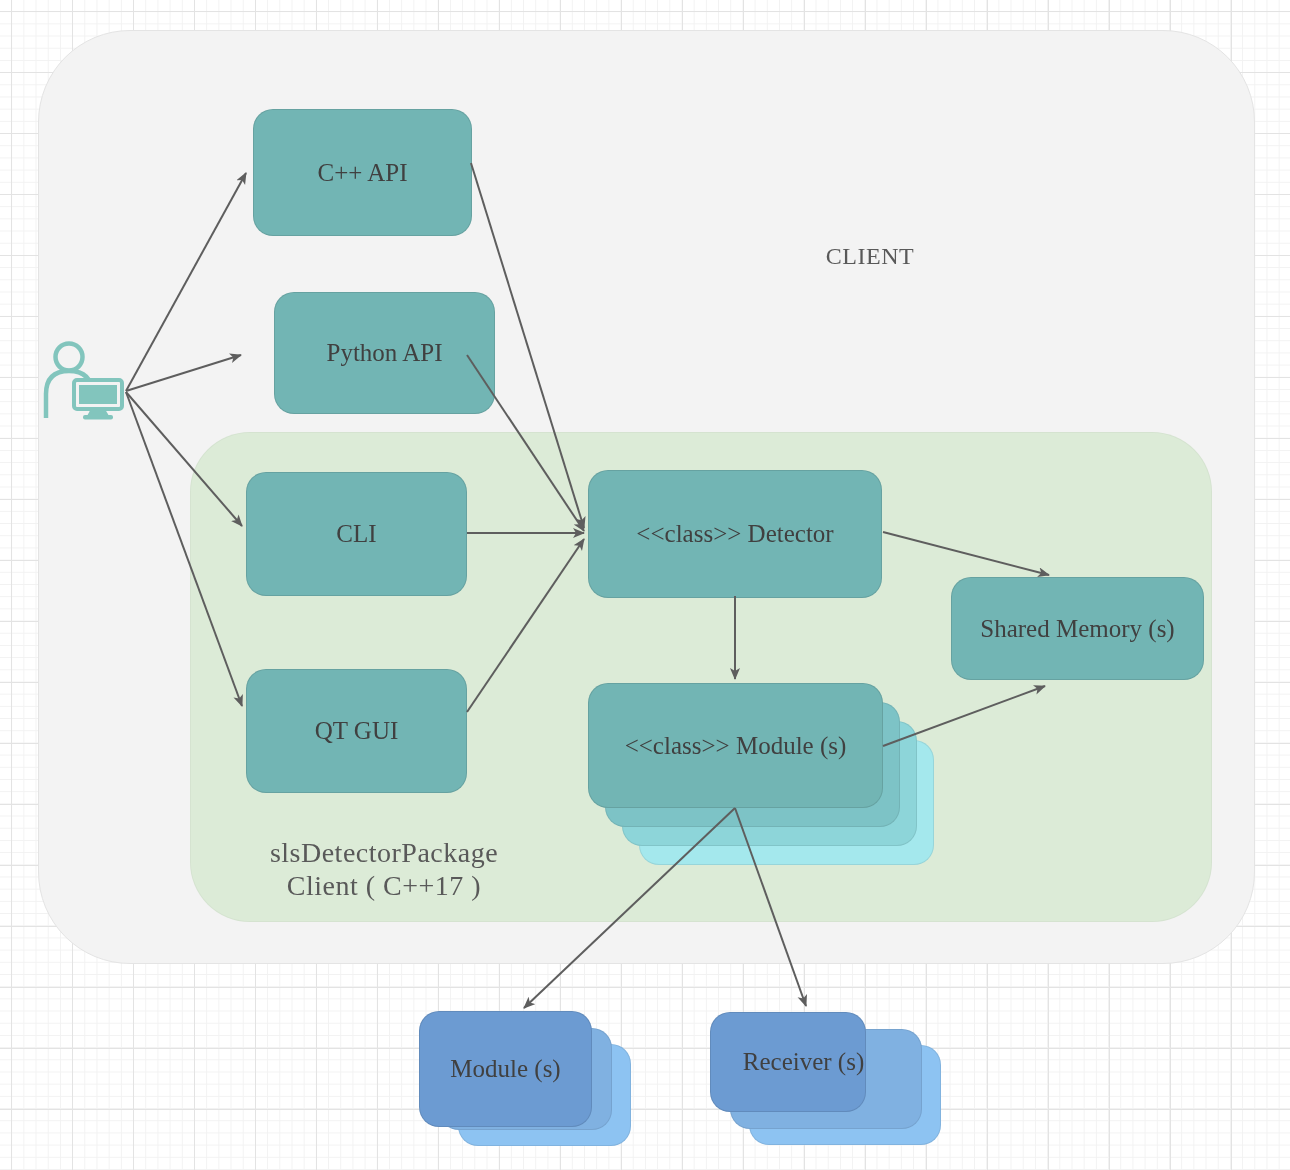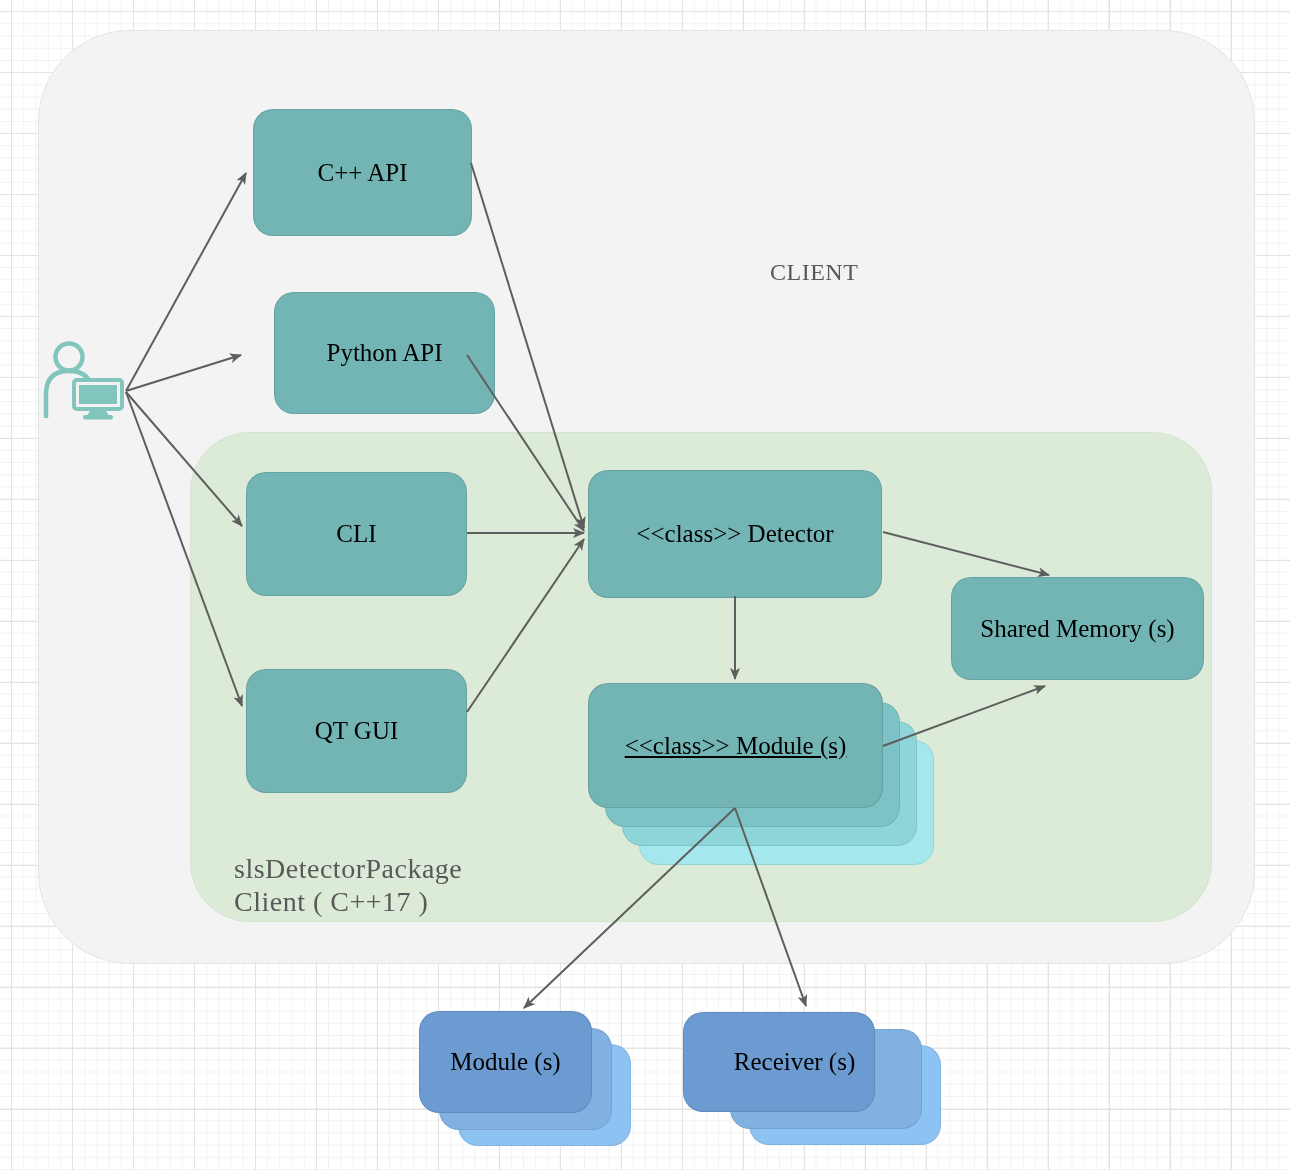--- a/index.html
+++ b/index.html
@@ -19,41 +19,41 @@
   }
   .client-box{
     position:absolute;left:38px;top:30px;width:1215px;height:932px;
     background:#f3f3f3;border:1px solid #e4e4e4;border-radius:92px;
   }
   .package-box{
     position:absolute;left:190px;top:432px;width:1020px;height:488px;
     background:#dcebd7;border:1px solid rgba(0,0,0,0.03);border-radius:60px;
   }
   .zone-label{
-    position:absolute;color:#595959;text-align:left;letter-spacing:.5px;margin-top:16px;
+    position:absolute;color:#595959;text-align:center;letter-spacing:.5px;
   }
   .client-label{left:770px;top:243px;width:200px;font-size:24px;}
   .package-label{left:234px;top:836px;width:300px;font-size:28px;line-height:33px;}
   .node{
     position:absolute;display:flex;align-items:center;justify-content:center;
-    color:#000000;font-size:25px;text-align:center;
+    color:#404040;font-size:25px;text-align:center;
     border-radius:20px;box-sizing:border-box;
   }
   .teal{background:#72b5b4;border:1px solid rgba(0,0,0,0.10);}
   .blue{background:#6c9bd2;border:1px solid rgba(0,0,0,0.10);}
   .layer{position:absolute;border-radius:20px;box-sizing:border-box;border:1px solid rgba(0,0,0,0.08);}
   .n-cpp{left:253px;top:109px;width:219px;height:127px;}
   .n-python{left:246px;top:292px;width:221px;height:122px;margin-left:28px;}
   .n-cli{left:246px;top:472px;width:221px;height:124px;}
   .n-qt{left:246px;top:669px;width:221px;height:124px;}
   .n-detector{left:588px;top:470px;width:294px;height:128px;}
-  .n-module{left:588px;top:683px;width:295px;height:125px;text-decoration:underline;}
+  .n-module{left:588px;top:683px;width:295px;height:125px;}
   .n-shared{left:927px;top:577px;width:253px;height:103px;margin-left:24px;}
-  .n-modinst{left:419px;top:1011px;width:173px;height:102px;}
-  .n-receiver{left:683px;top:1012px;width:192px;height:100px;padding-left:31px;}
+  .n-modinst{left:419px;top:1011px;width:173px;height:116px;}
+  .n-receiver{left:710px;top:1012px;width:156px;height:100px;padding-left:31px;}
   .tl1{left:605px;top:702px;width:295px;height:125px;background:#7dc3c6;}
   .tl2{left:622px;top:721px;width:295px;height:125px;background:#8dd5d9;}
   .tl3{left:639px;top:740px;width:295px;height:125px;background:#a4e8ed;}
   .ml1{left:439px;top:1028px;width:173px;height:102px;background:#80b1e1;}
   .ml2{left:458px;top:1044px;width:173px;height:102px;background:#8dc3f2;}
   .rl1{left:730px;top:1029px;width:192px;height:100px;background:#80b1e1;}
   .rl2{left:749px;top:1045px;width:192px;height:100px;background:#8dc3f2;}
   .arrows{position:absolute;left:0;top:0;pointer-events:none;}
   .user-icon-svg{position:absolute;left:40px;top:336px;}
 </style>

